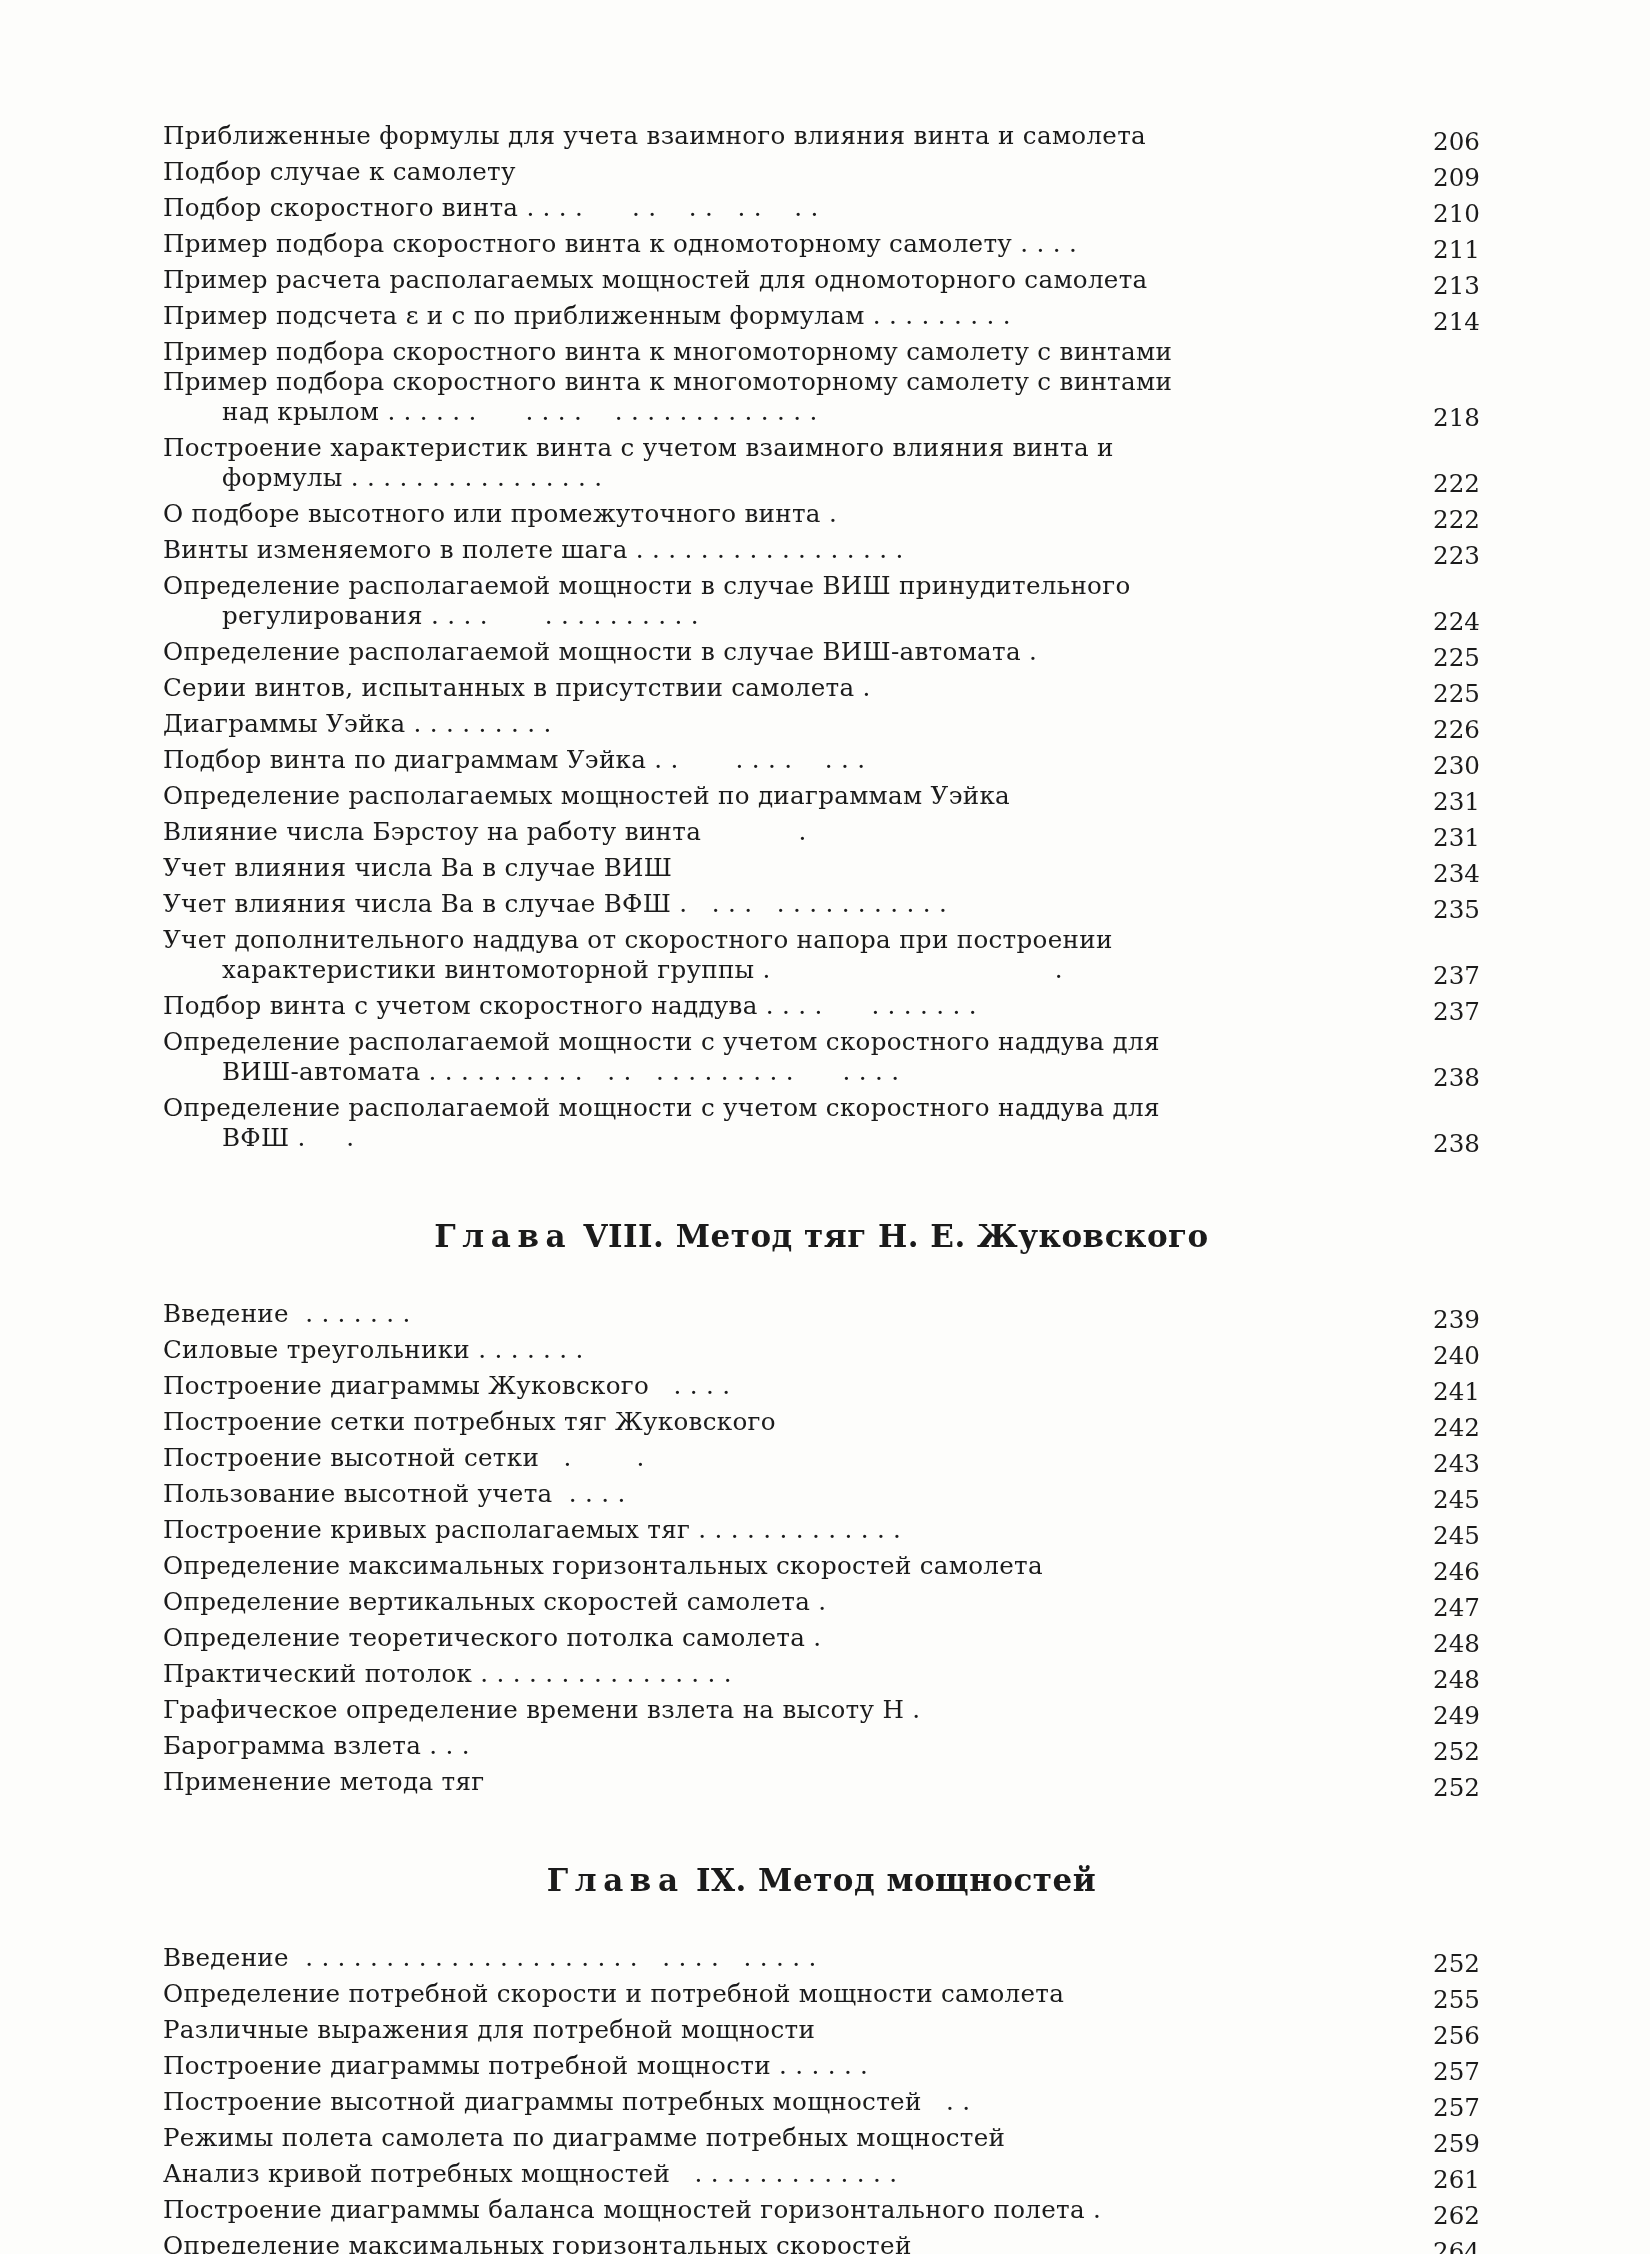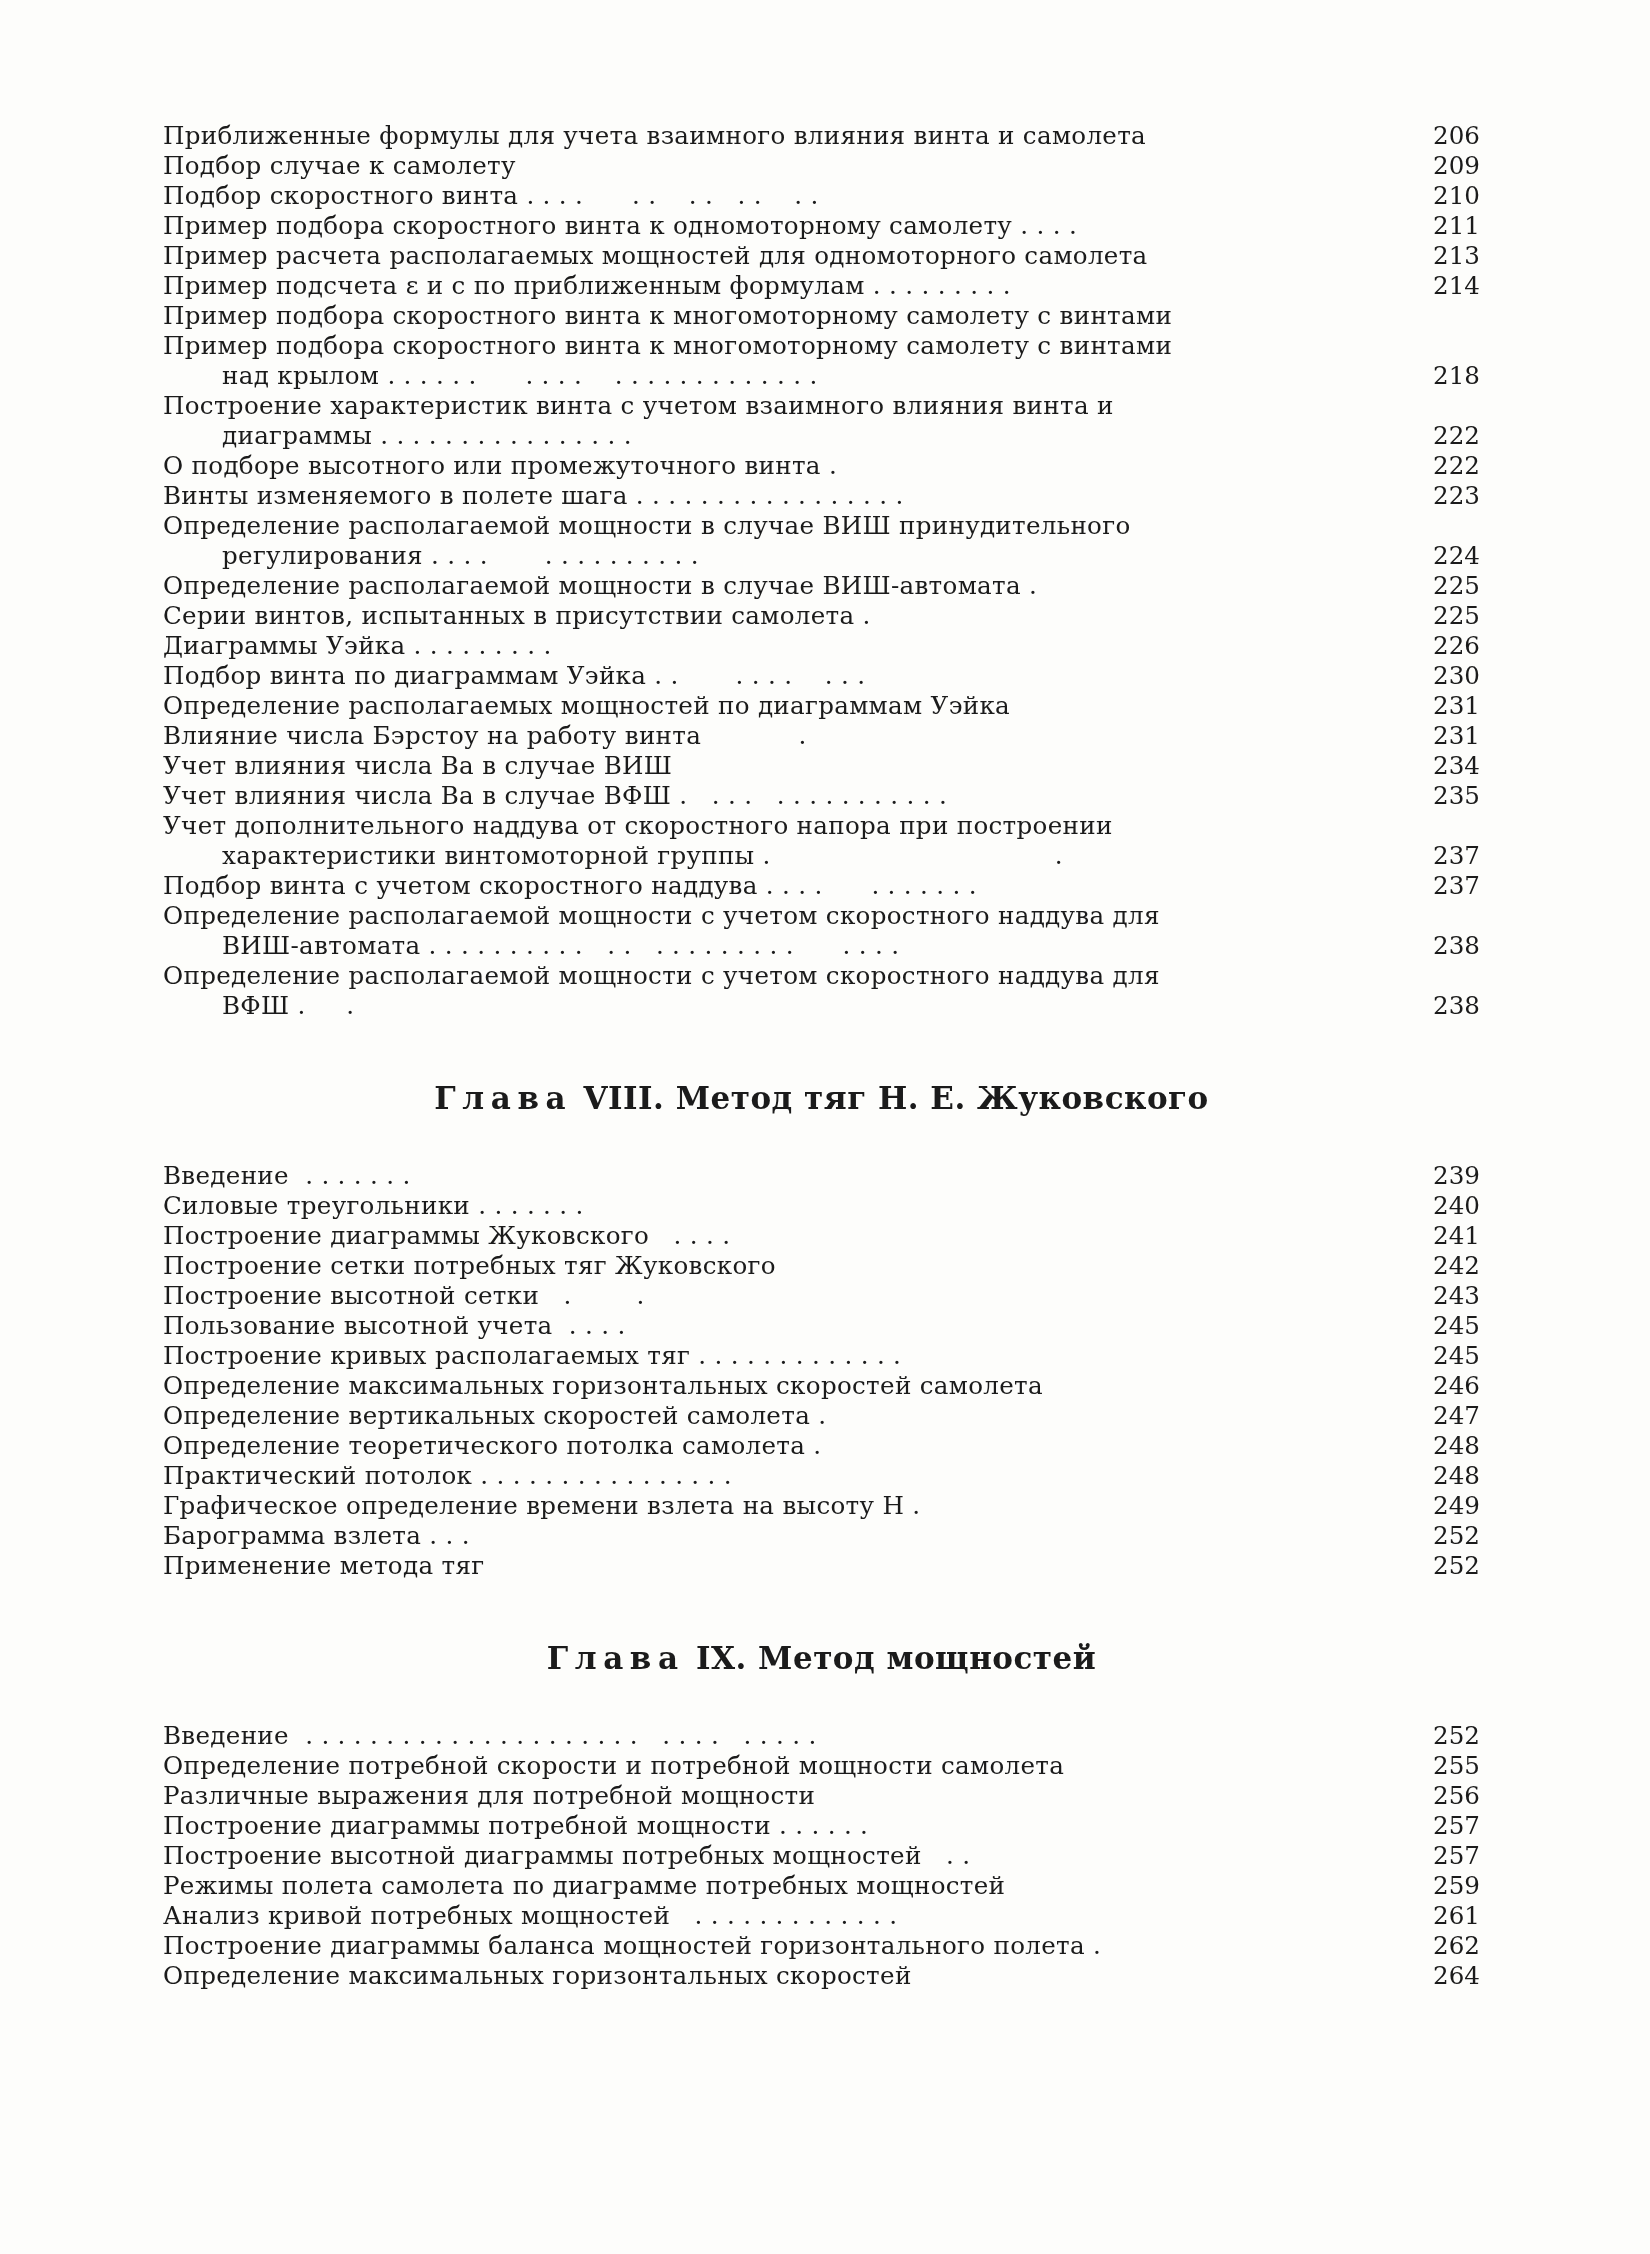--- a/index.html
+++ b/index.html
@@ -35,20 +35,21 @@
     white-space: pre-wrap;
     letter-spacing: 0.3px;
   }
   .line.indent .t {
     padding-left: 59px;
   }
   .line .p {
     flex: 0 0 76px;
     text-align: right;
     font-size: 24.6px;
+    margin-top: 6px;
   }
   .chapter-heading {
     margin: 61px 0 47px 0;
     text-align: center;
     font-weight: bold;
     font-size: 31px;
     line-height: 32px;
     letter-spacing: 0.5px;
   }
   .chapter-heading .ch-label {
@@ -98,21 +99,21 @@
       </div>
       <div class="line indent">
         <span class="t">над крылом . . . . . .      . . . .    . . . . . . . . . . . . .</span>
         <span class="p">218</span>
       </div>
       <div class="line">
         <span class="t">Построение характеристик винта с учетом взаимного влияния винта и</span>
         <span class="p"></span>
       </div>
       <div class="line indent">
-        <span class="t">диаграммы . . . . . . . . . . . . . . . .</span>
+        <span class="t">формулы . . . . . . . . . . . . . . . .</span>
         <span class="p">222</span>
       </div>
       <div class="line">
         <span class="t">О подборе высотного или промежуточного винта .</span>
         <span class="p">222</span>
       </div>
       <div class="line">
         <span class="t">Винты изменяемого в полете шага . . . . . . . . . . . . . . . . .</span>
         <span class="p">223</span>
       </div>

